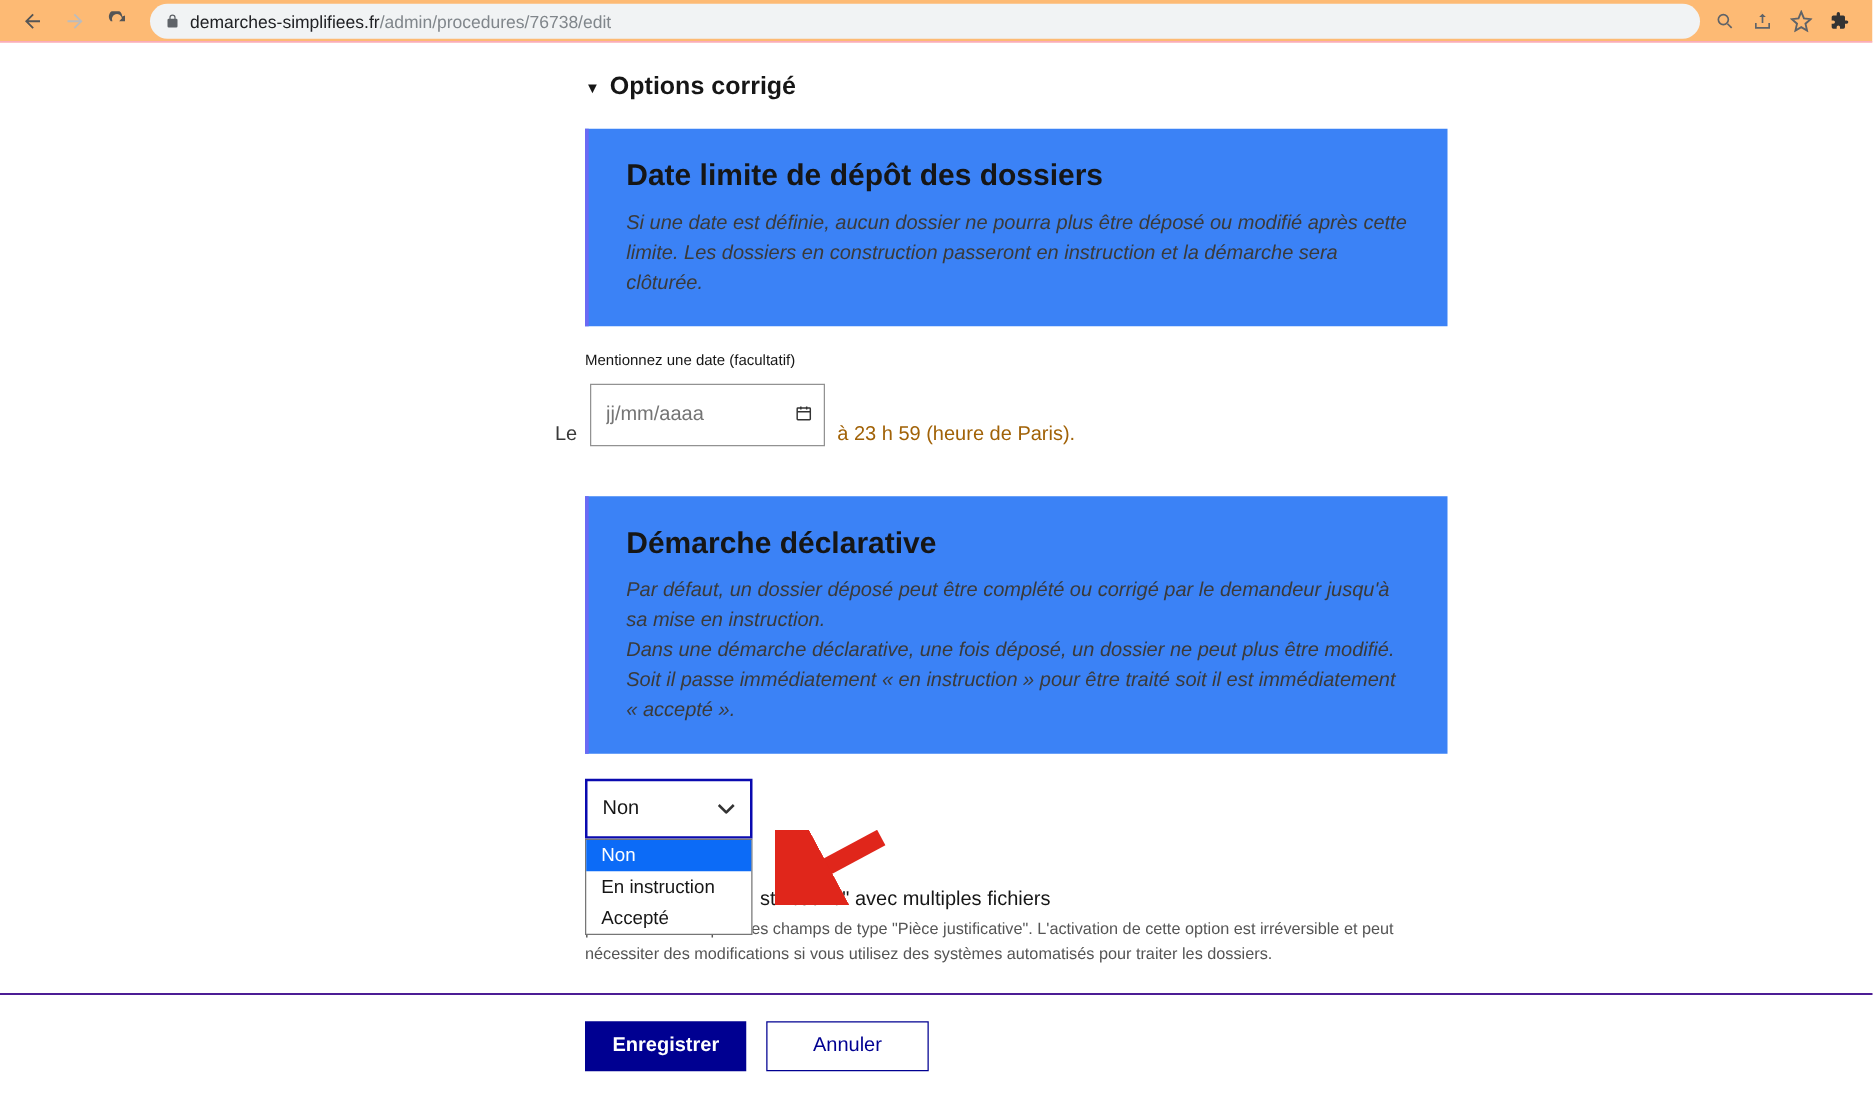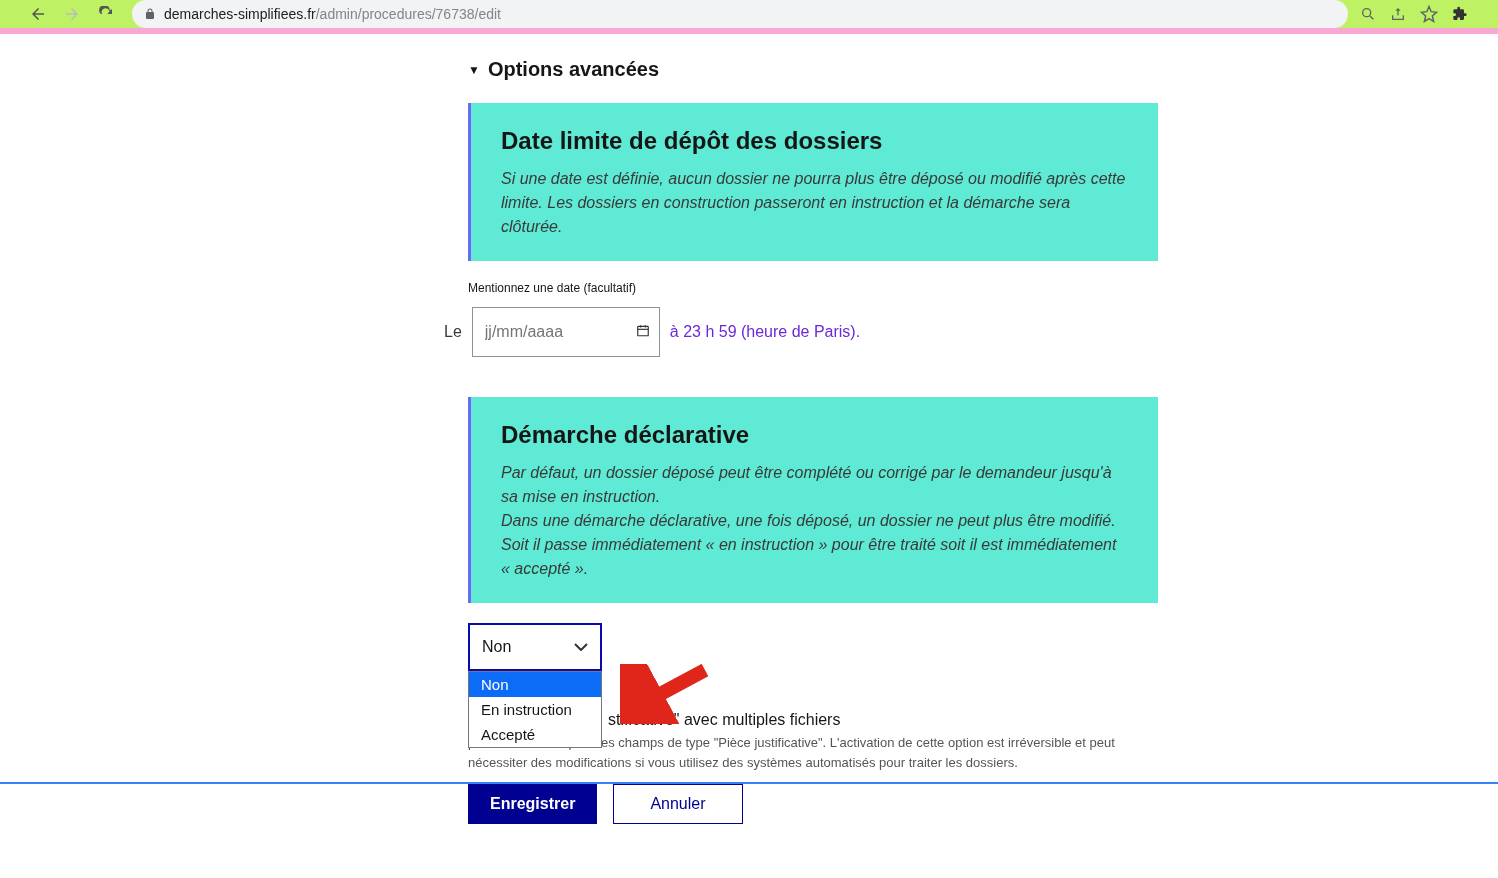--- a/index.html
+++ b/index.html
@@ -1,59 +1,59 @@
 <!DOCTYPE html>
 <html><head>
   <meta charset="utf-8">
   <style>
     * { margin: 0; padding: 0; box-sizing: border-box; font-family: Arial, sans-serif; }
     body { background: #fff; }
 
     
-    .browser-bar { display: flex; align-items: center; height: 34px; background: #bef264; border-bottom: 6px solid #f9a8d4; padding: 0 24px; gap: 6px; }
+    .browser-bar { display: flex; align-items: center; height: 34px; background: #fdba74; border-bottom: 1px solid #f9a8d4; padding: 0 12px; gap: 6px; }
     .nav-btn { width: 28px; height: 28px; display:flex; align-items:center; justify-content:center; color:#555; cursor:pointer; border-radius:50%; }
     .nav-btn.disabled { color:#bcbcbc; }
     .addr-wrap { flex:1; display:flex; align-items:center; height:28px; background:#f1f3f4; border-radius:14px; padding:0 12px; gap:8px; color:#333; font-size:14px; margin: 0 6px; }
     .addr-lock { font-size:12px; color:#555; }
     .addr-domain { color:#202124; }
     .addr-path { color:#80868b; }
     .right-icons { display:flex; gap:14px; color:#555; align-items:center; padding-right:6px; }
 
     
     .page { width: 1498px; padding: 24px 0 0 0; position:relative; }
     .content { width: 690px; margin-left: 468px; color:#161616; }
 
     .accordion-header { display:flex; align-items:center; gap:8px; font-size:20px; font-weight:bold; margin-bottom:22px; cursor:pointer; }
     .triangle { font-size:12px; }
 
-    .info-card { background:#5eead4; border-left:3px solid #6a6af4; padding:24px 30px 22px; margin-bottom:20px; }
+    .info-card { background:#3b82f6; border-left:3px solid #6a6af4; padding:24px 30px 22px; margin-bottom:20px; }
     .info-card h2 { font-size:24px; font-weight:bold; margin-bottom:12px; color:#161616; }
     .info-card p { font-size:16px; line-height:1.5; color:#3a3a3a;font-style:italic; }
     .info-card p + p { margin-top:0; }
 
     .field-label { font-size:12px; color:#161616; margin-bottom:12px; margin-top:6px; }
-    .date-row { display:flex; align-items:center; gap:10px; font-size:16px; color:#3a3a3a; margin-bottom:40px; margin-left:-24px; }
+    .date-row { display:flex; align-items:flex-end; gap:10px; font-size:16px; color:#3a3a3a; margin-bottom:40px; margin-left:-24px; }
     .date-input-wrap { position:relative; }
     .date-input { width:188px; height:50px; border:1px solid #929292; padding:0 36px 0 12px; font-size:16px; color:#666; }
     .date-icon { position:absolute; right:10px; top:16px; font-size:14px; color:#333; pointer-events:none; }
 
     .select-wrap { position:relative; width:128px; margin-bottom:40px; }
     .select-box { width:134px; height:48px; border:2px solid #0a0aaf; background:#fff; display:flex; align-items:center; justify-content:space-between; padding:0 12px; font-size:16px; cursor:pointer; }
     .select-dropdown { position:absolute; top:48px; left:0; width:134px; background:#fff; border:1px solid #767676; }
     .select-option { padding:4px 12px; font-size:15px; cursor:pointer; }
     .select-option.highlighted { background:#0c6bf7; color:#fff; }
 
     
     .arrow { position:absolute; left:620px; top:630px; pointer-events:none; }
 
     .help-line { font-size:16px; color:#161616; }
     .help-small { font-size:13px; color:#555; line-height:1.5; margin-top:4px; }
 
     
-    .footer-bar { position:fixed; bottom:0; left:0; right:0; height:96px; background:#fff; border-top:2px solid #3b82f6; display:flex; padding-left:468px; gap:16px; }
+    .footer-bar { position:fixed; bottom:0; left:0; right:0; height:84px; background:#fff; border-top:2px solid #4c1d95; display:flex; align-items:center; padding-left:468px; gap:16px; }
     .btn-primary { background:#000091; color:#fff; border:none; height:40px; padding:0 22px; font-size:16px; font-weight:bold; cursor:pointer; }
     .btn-secondary { background:#fff; color:#000091; border:1px solid #000091; height:40px; padding:0 36px; font-size:16px; cursor:pointer; }
 
     svg { display:block; }
   </style>
 </head>
 <body>
 
 <div class="browser-bar">
   <div class="nav-btn">
@@ -101,21 +101,21 @@
           <path d="M20 11h-2V7a2 2 0 00-2-2h-4V3a2 2 0 00-4 0v2H4a2 2 0 00-2 2v4h2a2 2 0 010 4H2v4a2 2 0 002 2h4v-2a2 2 0 014 0v2h4a2 2 0 002-2v-4h2a2 2 0 000-4z" fill="#333"></path>
         </svg>
       </span>
   </div>
 </div>
 
 <div class="page">
   <div class="content">
     <div class="accordion-header">
       <span class="triangle">▼</span>
-      <span>Options avancées</span>
+      <span>Options corrigé</span>
     </div>
 
     <div class="info-card">
       <h2>Date limite de dépôt des dossiers</h2>
       <p>Si une date est définie, aucun dossier ne pourra plus être déposé ou modifié après cette limite. Les dossiers en construction passeront en instruction et la démarche sera clôturée.</p>
     </div>
 
     <div class="field-label">Mentionnez une date (facultatif)</div>
     <div class="date-row">
       <span>Le</span>
@@ -123,21 +123,21 @@
         <input class="date-input" placeholder="jj/mm/aaaa" style="">
         <span class="date-icon">
           <svg width="14" height="15" viewBox="0 0 24 24">
               <rect x="3" y="5" width="18" height="16" rx="1" stroke="#333" stroke-width="2" fill="none"></rect>
               <line x1="3" y1="10" x2="21" y2="10" stroke="#333" stroke-width="2"></line>
               <line x1="8" y1="3" x2="8" y2="7" stroke="#333" stroke-width="2"></line>
               <line x1="16" y1="3" x2="16" y2="7" stroke="#333" stroke-width="2"></line>
             </svg>
         </span>
       </span>
-      <span style="color:#6d28d9;">à 23 h 59 (heure de Paris).</span>
+      <span style="color:#a16207;">à 23 h 59 (heure de Paris).</span>
     </div>
 
     <div class="info-card" style="margin-top:30px;">
       <h2>Démarche déclarative</h2>
       <p>Par défaut, un dossier déposé peut être complété ou corrigé par le demandeur jusqu'à sa mise en instruction.</p>
       <p>Dans une démarche déclarative, une fois déposé, un dossier ne peut plus être modifié. Soit il passe immédiatement « en instruction » pour être traité soit il est immédiatement « accepté ».</p>
     </div>
 
 
     <div class="select-wrap">

